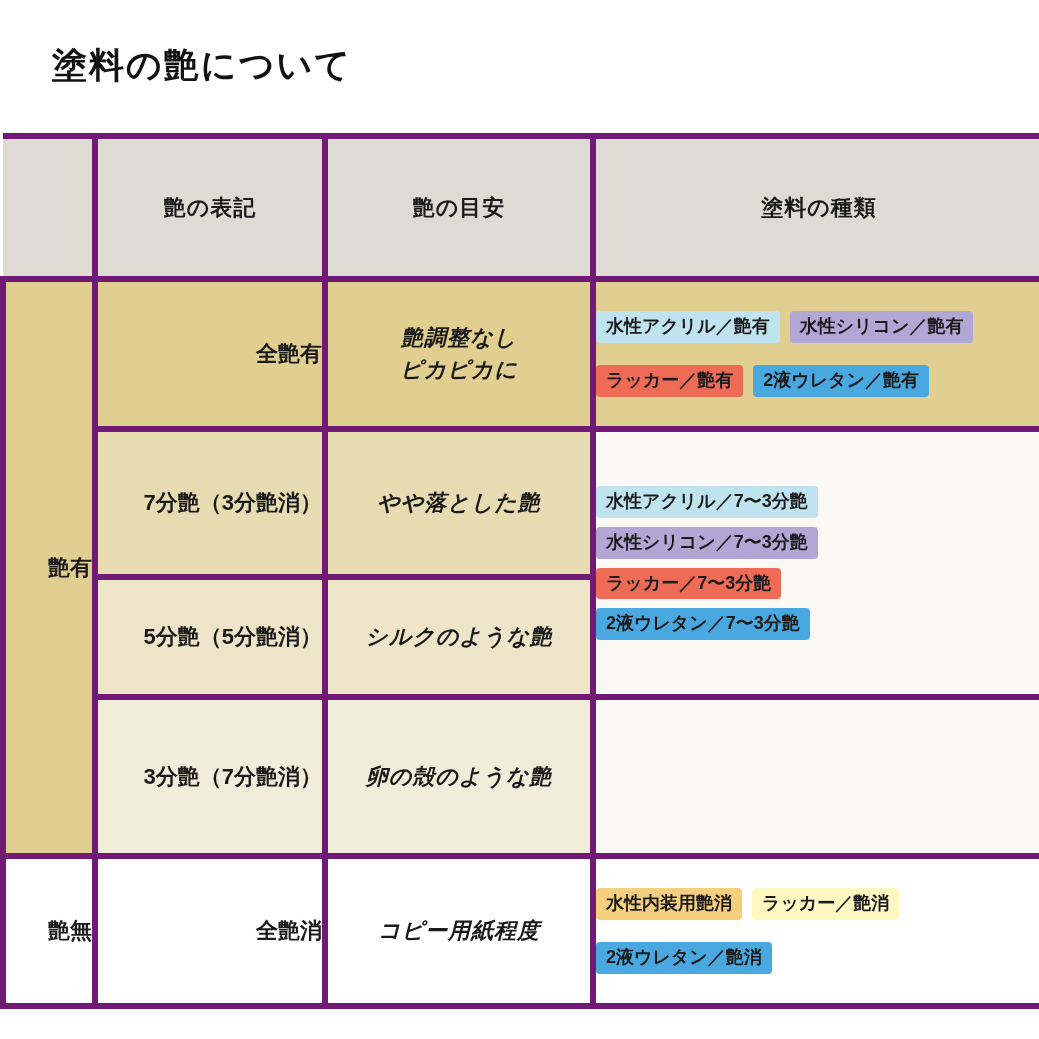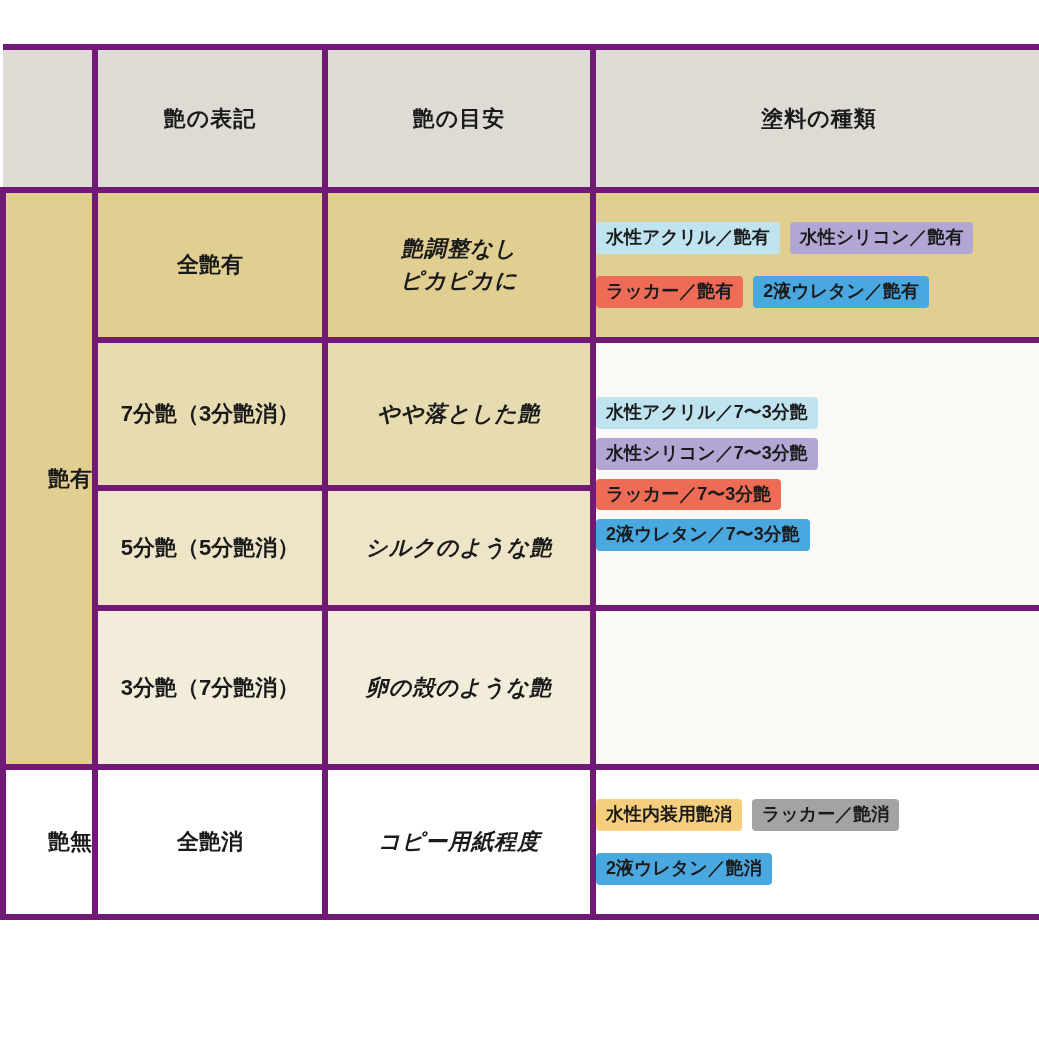--- a/index.html
+++ b/index.html
@@ -63,21 +63,21 @@
   thead th.head-last {
     border-right: none;
   }
   td.group-label {
     text-align: right;
     font-size: 22px;
     font-weight: bold;
     border-left: none;
   }
   td.notation {
-    text-align: center;
+    text-align: right;
     font-size: 22px;
     font-weight: bold;
     letter-spacing: 0px;
   }
   td.measure {
     text-align: center;
     font-size: 22px;
     font-weight: bold;
     line-height: 1.45;
     letter-spacing: 1px;
@@ -128,20 +128,21 @@
     align-items: center;
     justify-content: center;
     height: 100%;
   }
 </style>
 </head>
 <body>
 
 <div class="page">
 
+  <h1 class="title">塗料の艶について</h1>
 
   <table class="gloss-table">
     <colgroup>
       <col class="c1">
         <col class="c2">
         <col class="c3">
         <col class="c4">
     </colgroup>
     <thead>
       <tr>
@@ -200,21 +201,21 @@
         <td class="types"></td>
       </tr>
 
       <tr class="row-r5">
         <td class="group-label">艶無</td>
         <td class="notation">全艶消</td>
         <td class="measure">コピー用紙程度</td>
         <td class="types">
           <div class="chips">
             <span class="chip" style="background:#f6cf7e">水性内装用艶消</span>
-            <span class="chip" style="background:#a3a3a3">ラッカー／艶消</span>
+            <span class="chip" style="background:#fef9c3">ラッカー／艶消</span>
             <span class="chip" style="background:#4aa8e0">2液ウレタン／艶消</span>
           </div>
         </td>
       </tr>
 
     </tbody>
   </table>
 </div>
 
 </body></html>

